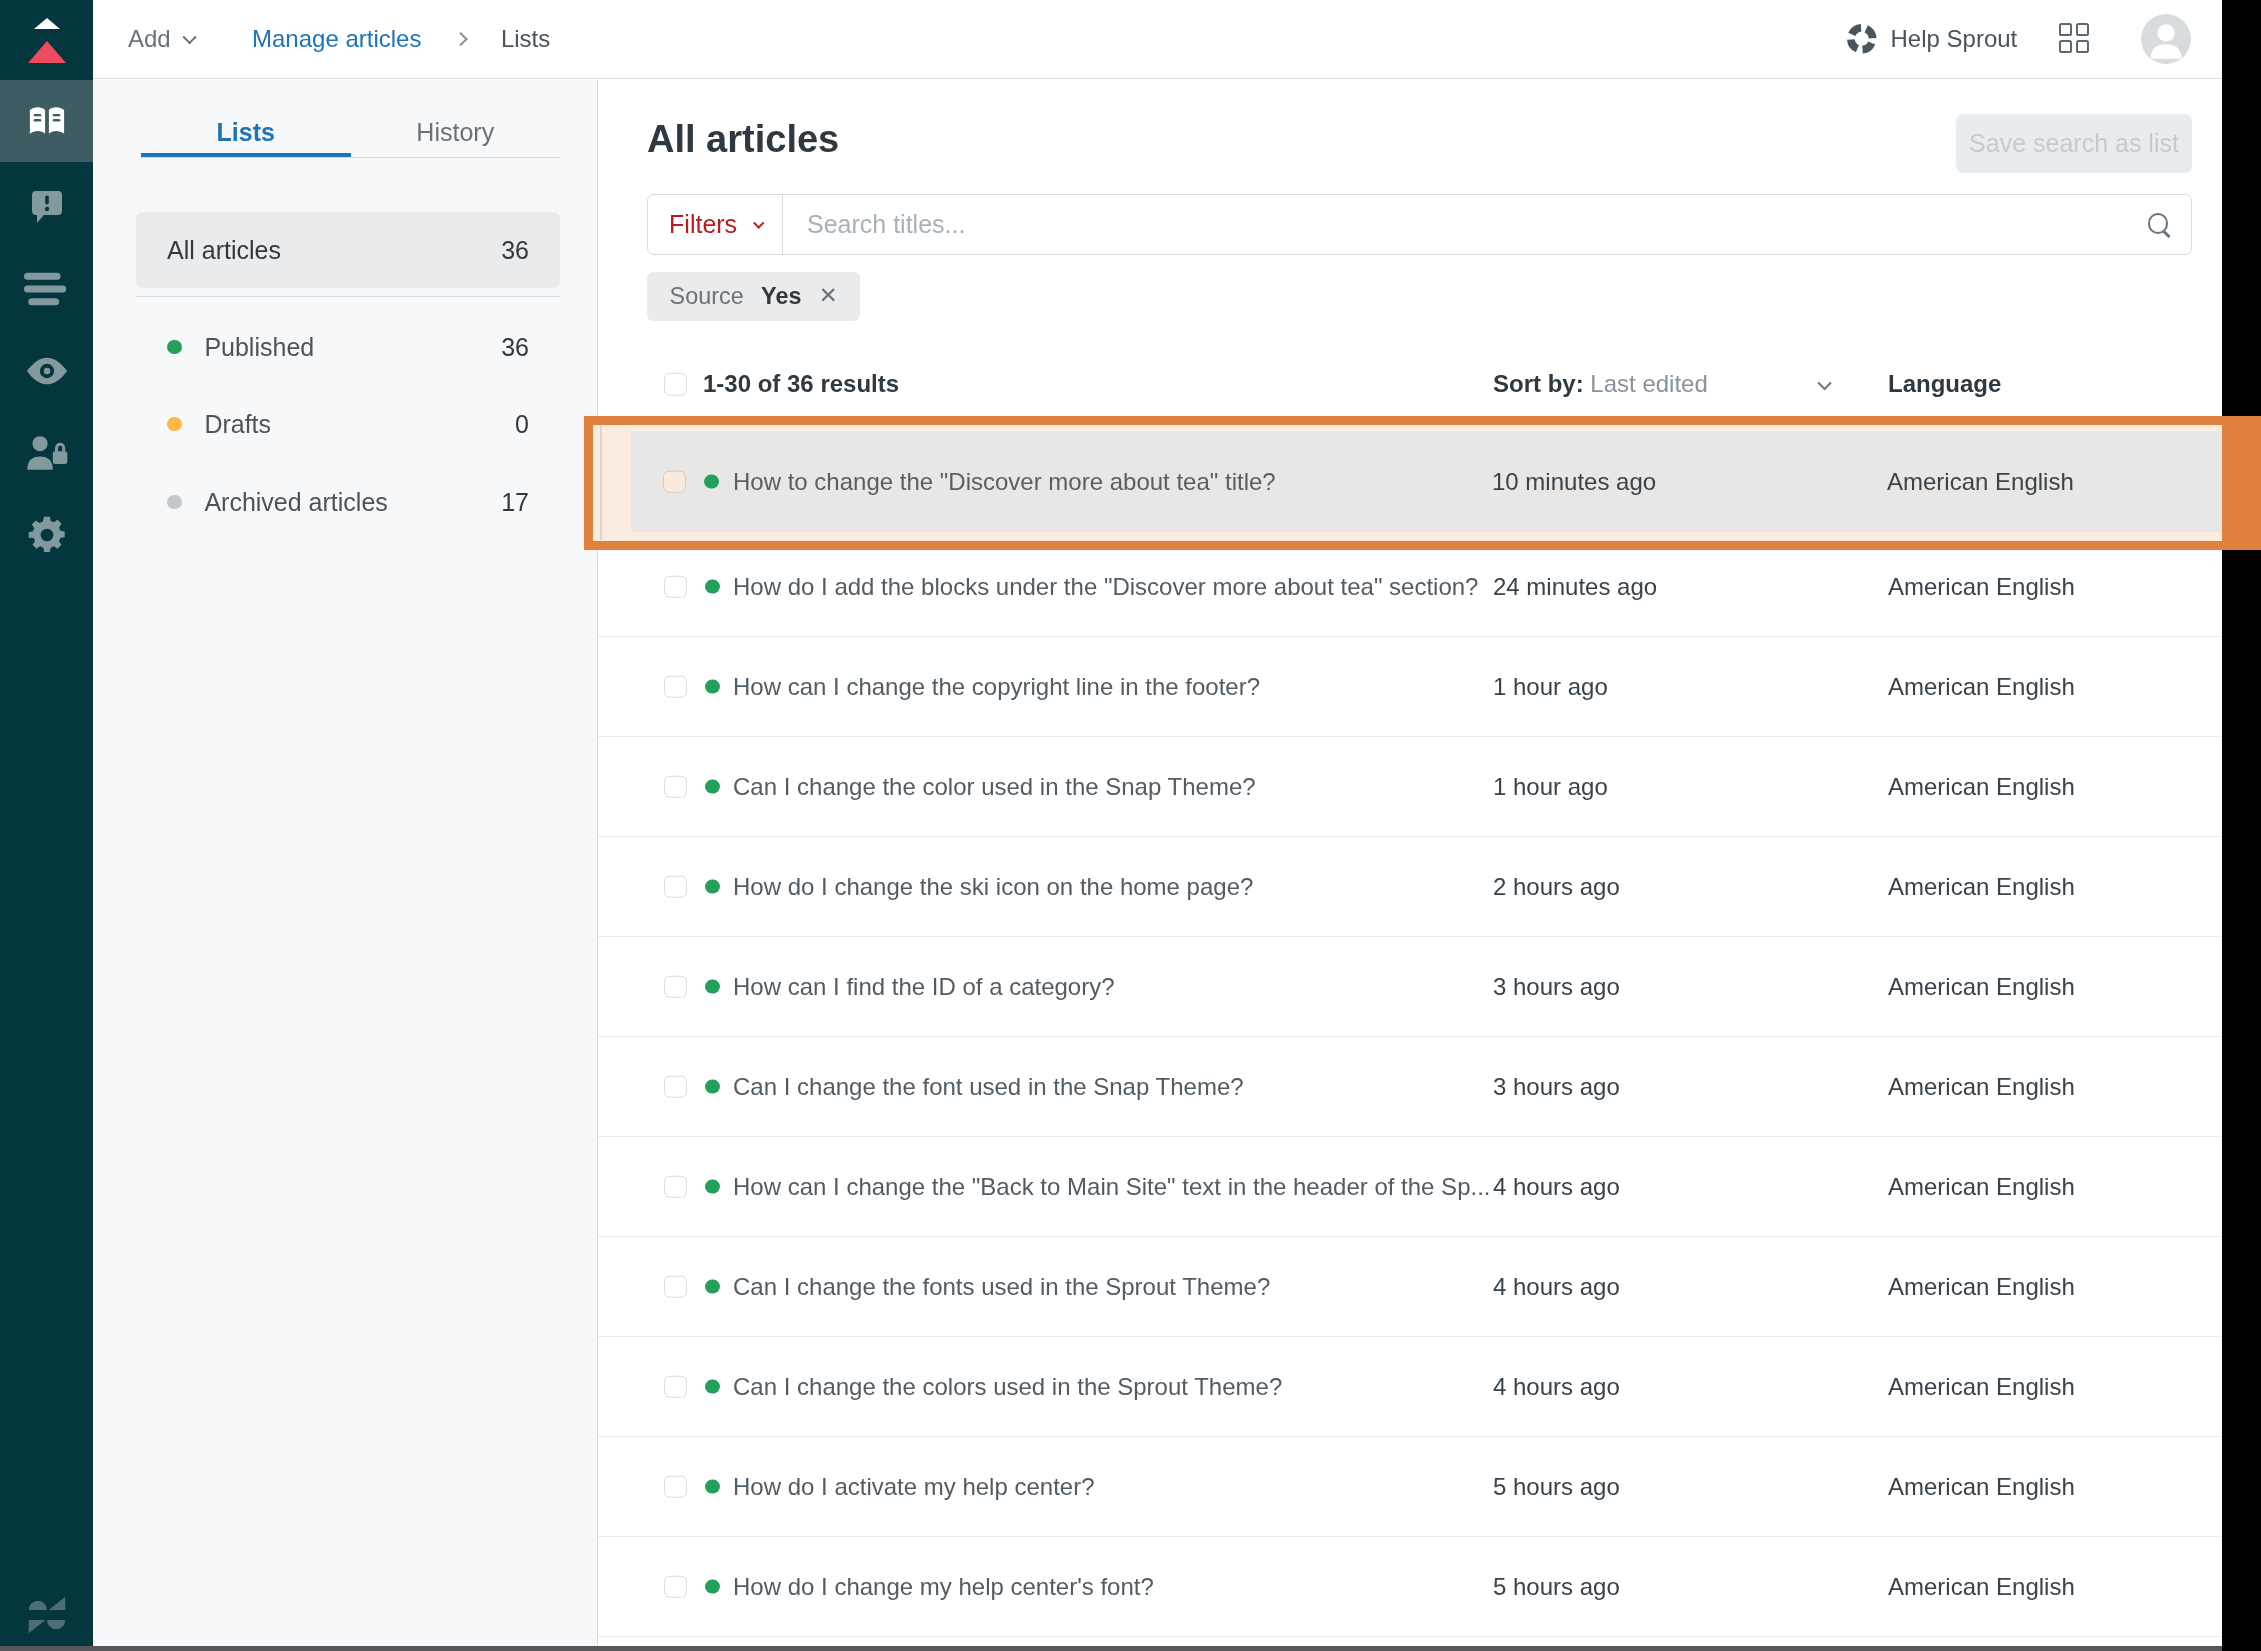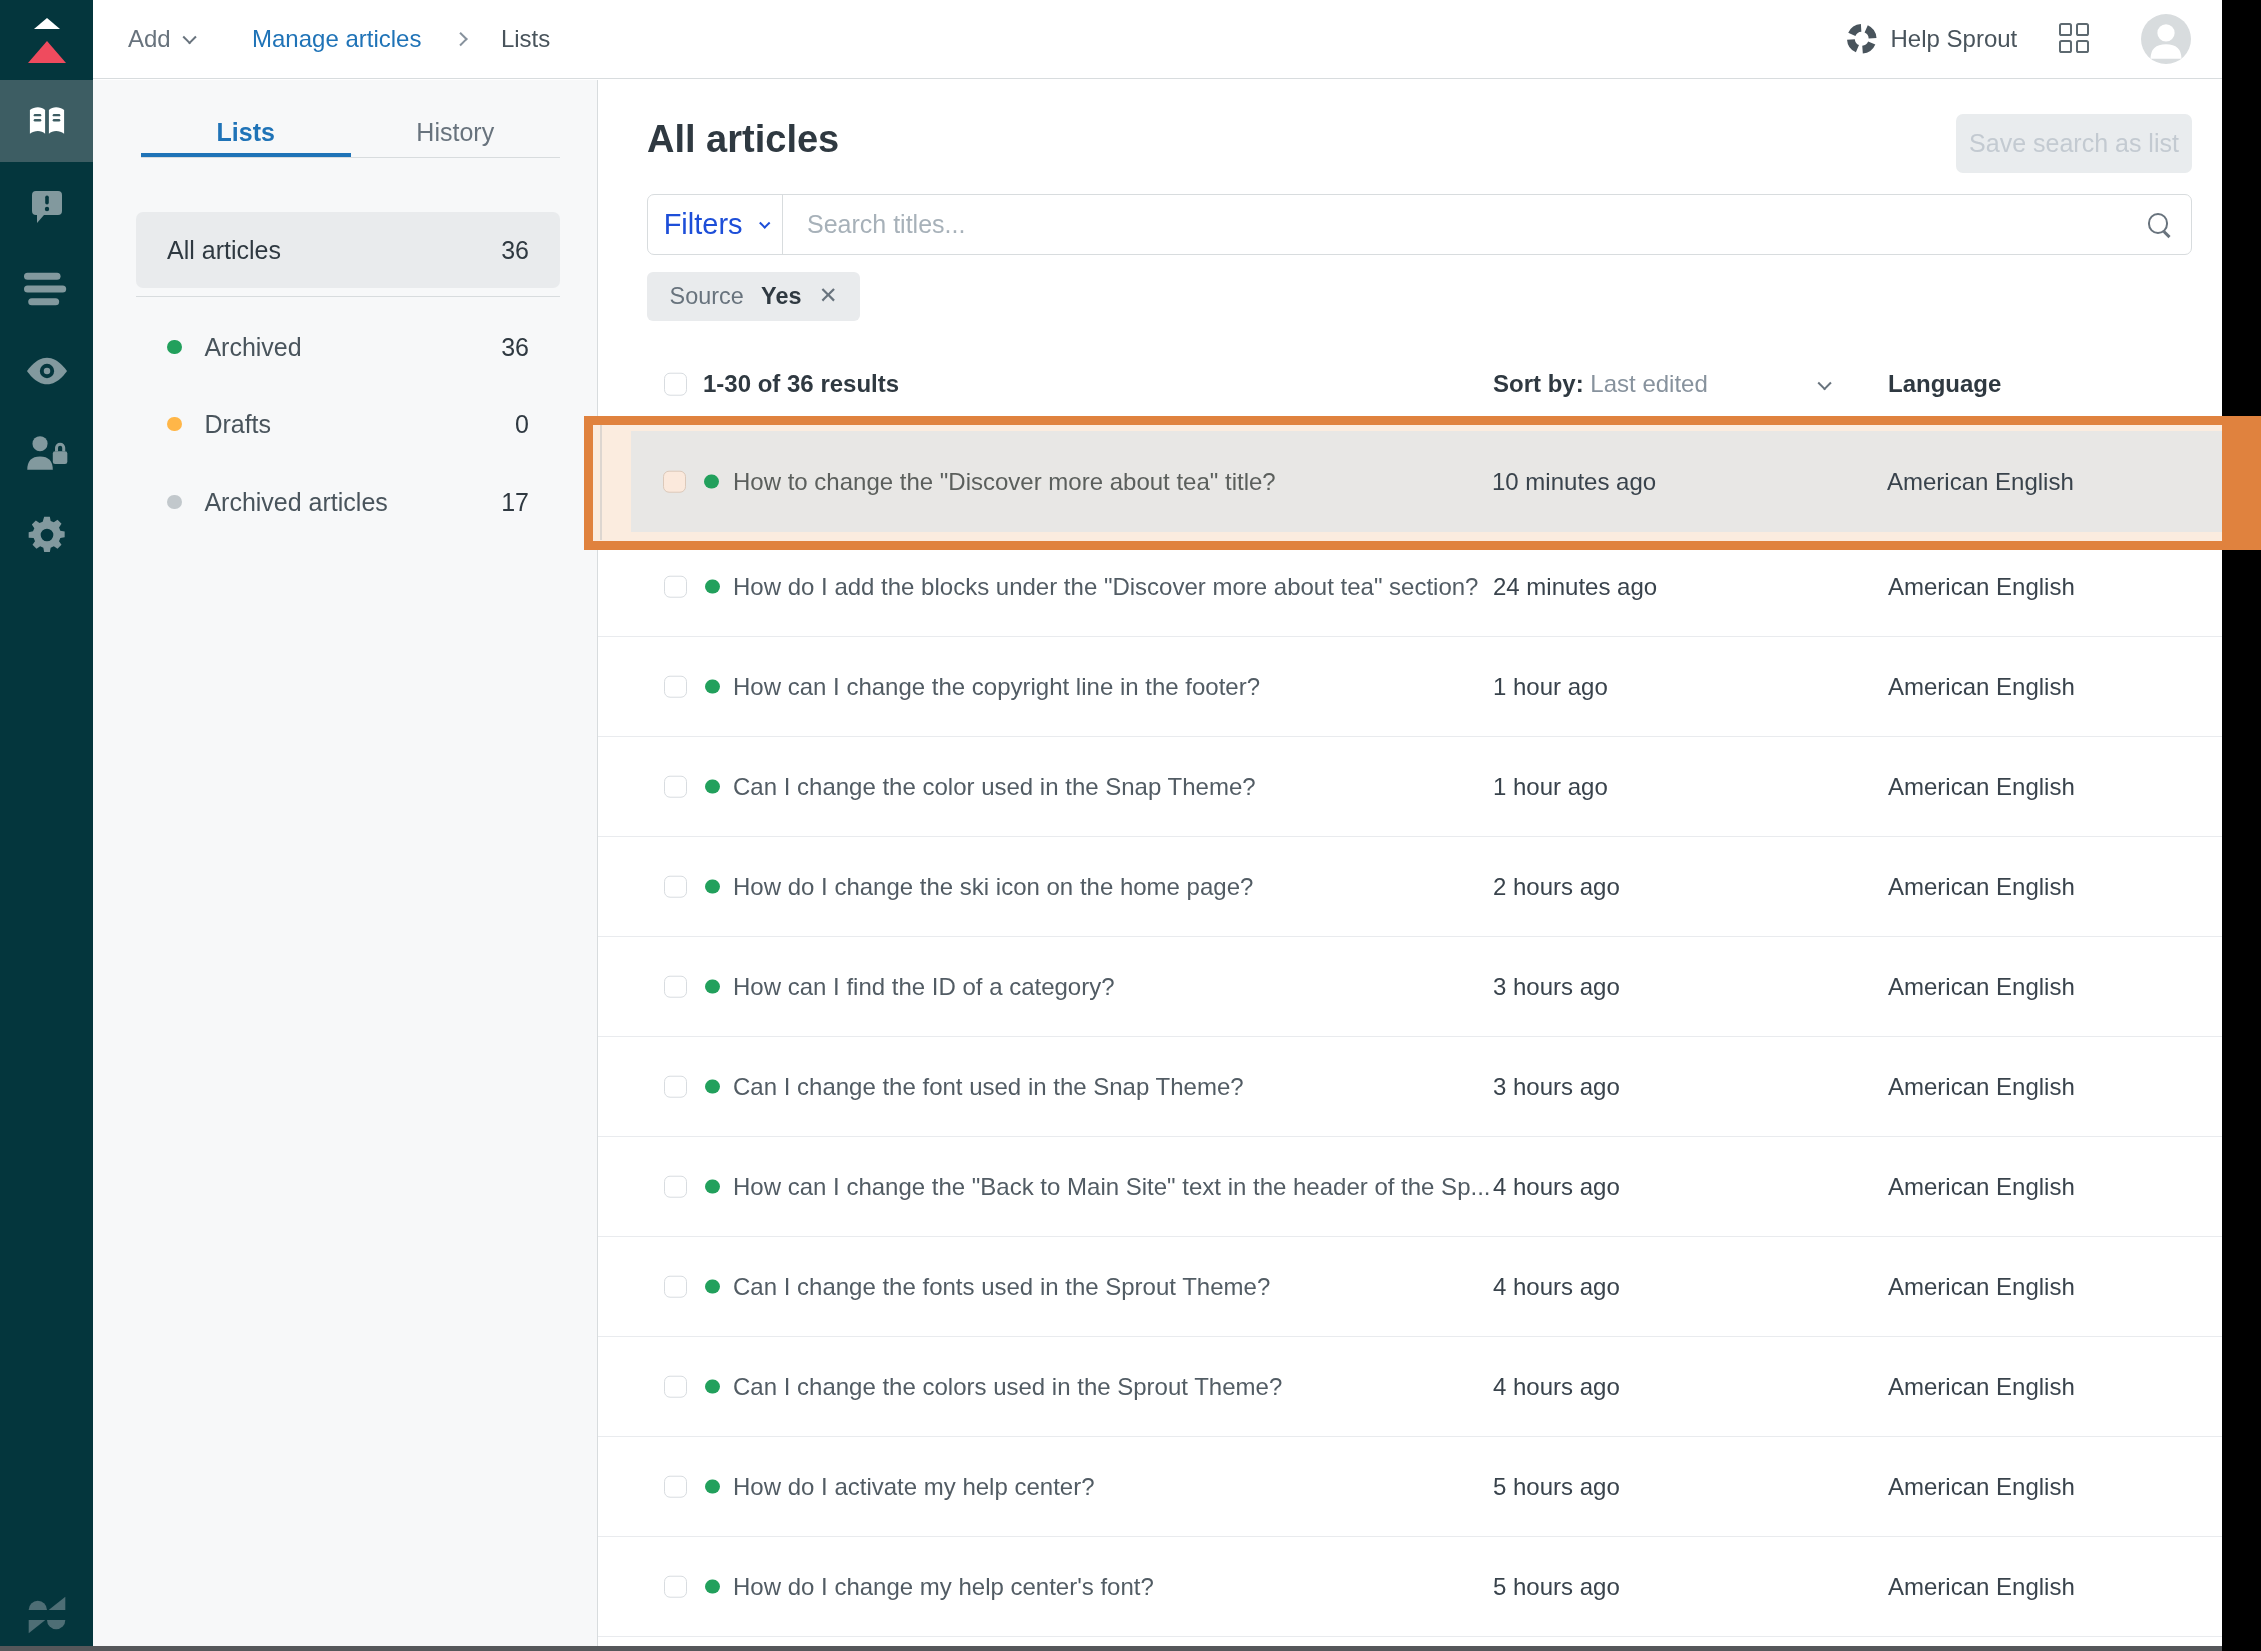--- a/index.html
+++ b/index.html
@@ -47,21 +47,21 @@
   .sdot{width:14.8px;height:14.8px;border-radius:50%;margin-right:22.6px;flex:0 0 auto;}
   .dot-green{background:#22a05c;} .dot-yellow{background:#ffb648;} .dot-gray{background:#c2c8cc;}
 
   
   .main{position:absolute;left:598px;top:80px;width:1624px;height:1572px;background:#fff;}
   .page-title{position:absolute;left:49px;top:38px;font-size:38px;font-weight:bold;color:#2f3941;}
   .save-btn{position:absolute;left:1358px;top:34px;width:236px;height:59px;background:#e9ecee;border:none;border-radius:7px;
     color:#c3cad1;font-size:25px;cursor:default;}
   .filter-bar{position:absolute;left:49px;top:114px;width:1545px;height:61px;border:0.9px solid #d8dcde;border-radius:7px;
     display:flex;align-items:stretch;background:#fff;}
-  .filters-btn{flex:0 0 135px;display:flex;align-items:center;justify-content:center;gap:16px;color:#1d4ed8;font-size:29px;
+  .filters-btn{flex:0 0 135px;display:flex;align-items:center;justify-content:center;gap:16px;color:#b91c1c;font-size:25px;
     border-right:0.9px solid #d8dcde;cursor:pointer;}
   .filters-btn .chev-down{width:7.8px;height:7.8px;border-width:2.2px;}
   .search-input{flex:1;border:none;outline:none;font-size:25px;color:#2f3941;padding:0 24px;background:transparent;}
   .search-input::placeholder{color:#a7b1b9;}
   .search-icon{flex:0 0 64px;display:flex;align-items:center;justify-content:center;cursor:pointer;}
   .mag{position:relative;width:22.6px;height:22.6px;}
   .mag::before{content:"";position:absolute;left:0;top:0;width:16.5px;height:16.5px;border:2.6px solid #68737d;border-radius:50%;}
   .mag::after{content:"";position:absolute;left:16.5px;top:16.5px;width:7.8px;height:2.6px;background:#68737d;transform:rotate(45deg);transform-origin:0 50%;}
   .chip{position:absolute;left:49px;top:192px;height:49px;background:#e9ebed;border-radius:6px;display:inline-flex;
     align-items:center;gap:17.4px;padding:0 22.6px;font-size:23.4px;}
@@ -212,21 +212,21 @@
         <div class="tab active">Lists</div>
         <div class="tab">History</div>
       </div>
       <div class="selected-item">
         <span>All articles</span>
         <span class="count">36</span>
       </div>
       <div class="panel-divider"></div>
       <div class="status-row" style="top:248px">
         <span class="sdot dot-green"></span>
-        <span>Archived</span>
+        <span>Published</span>
         <span class="count">36</span>
       </div>
       <div class="status-row" style="top:325px">
         <span class="sdot dot-yellow"></span>
         <span>Drafts</span>
         <span class="count">0</span>
       </div>
       <div class="status-row" style="top:403px">
         <span class="sdot dot-gray"></span>
         <span>Archived articles</span>

